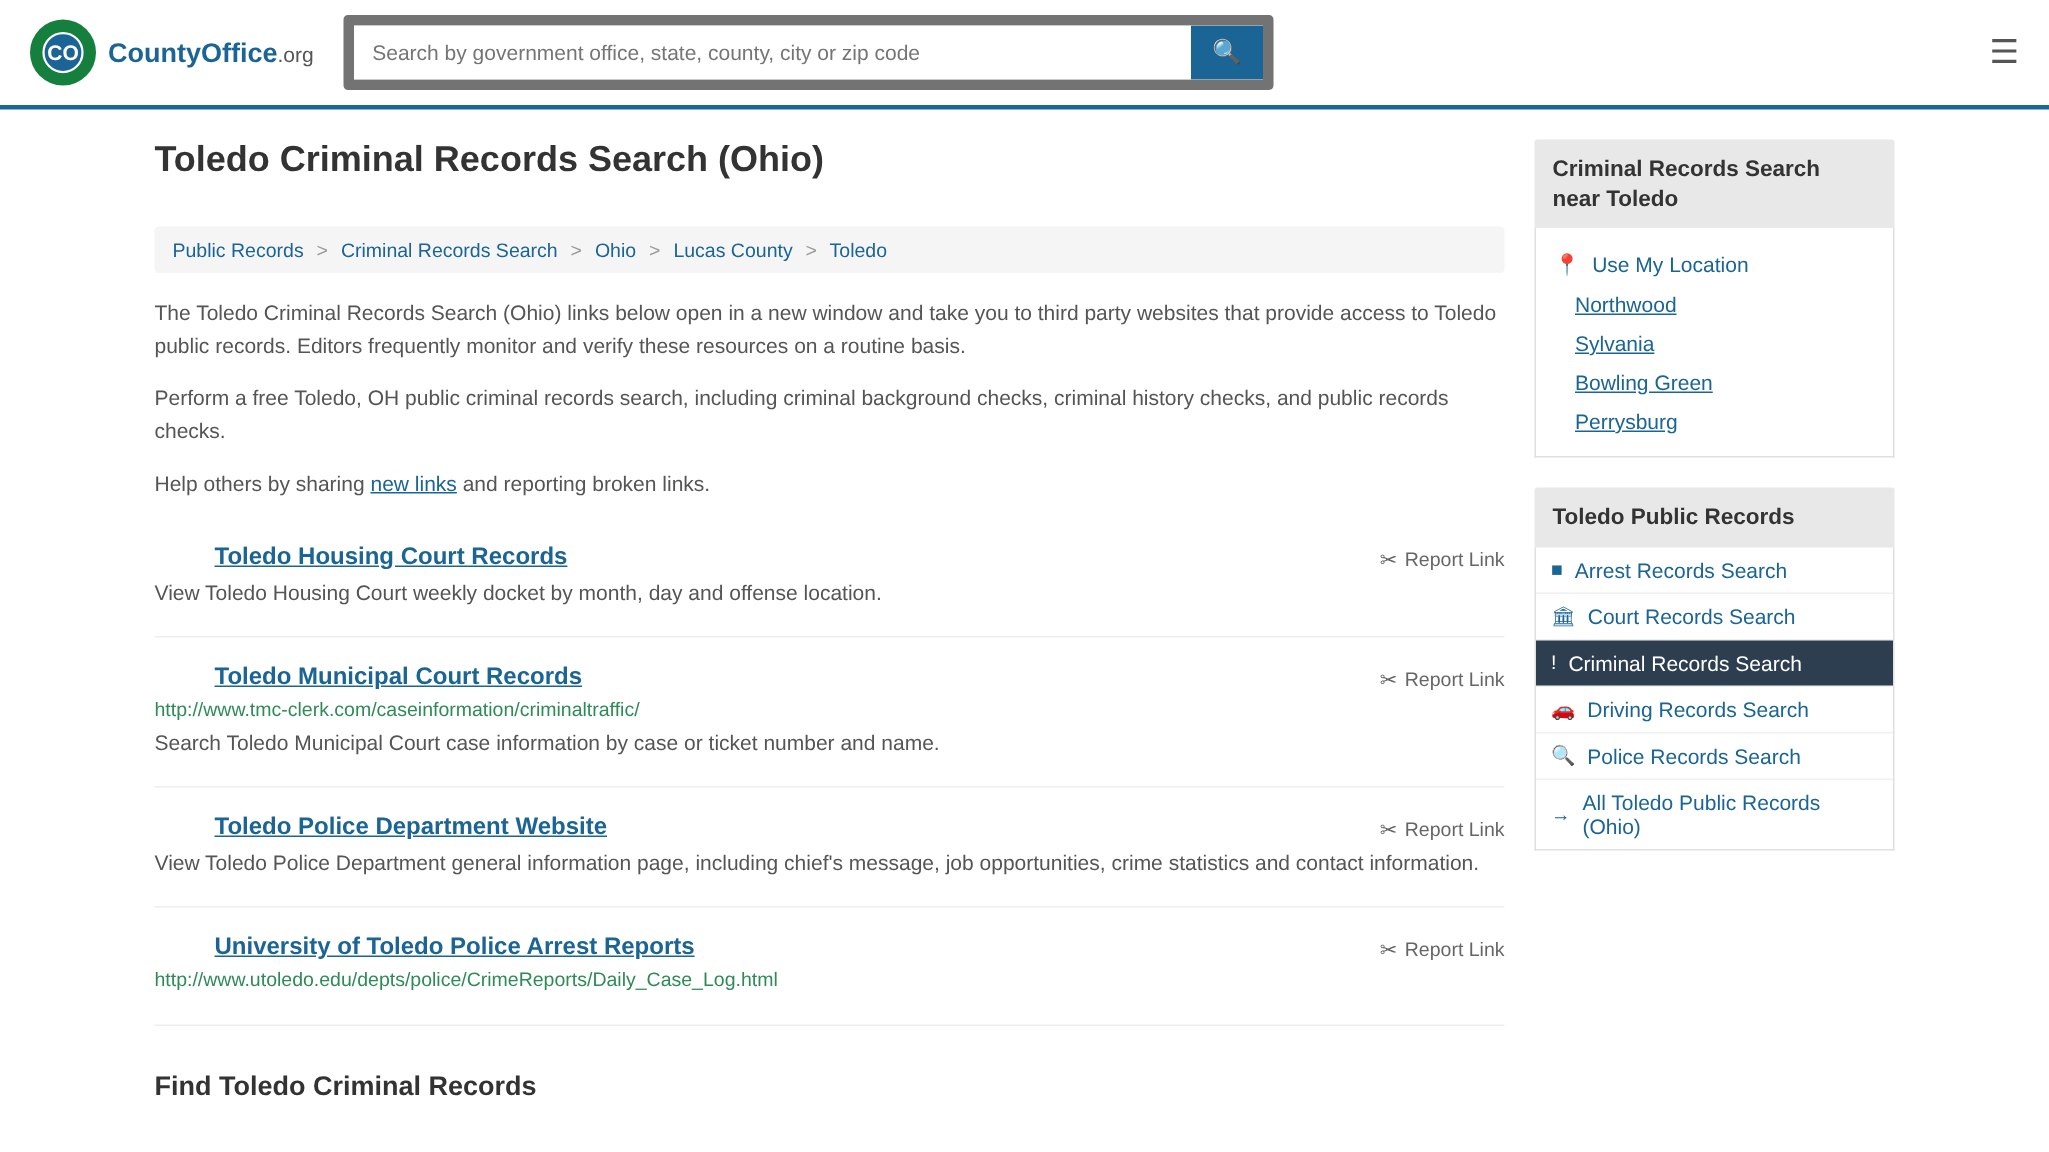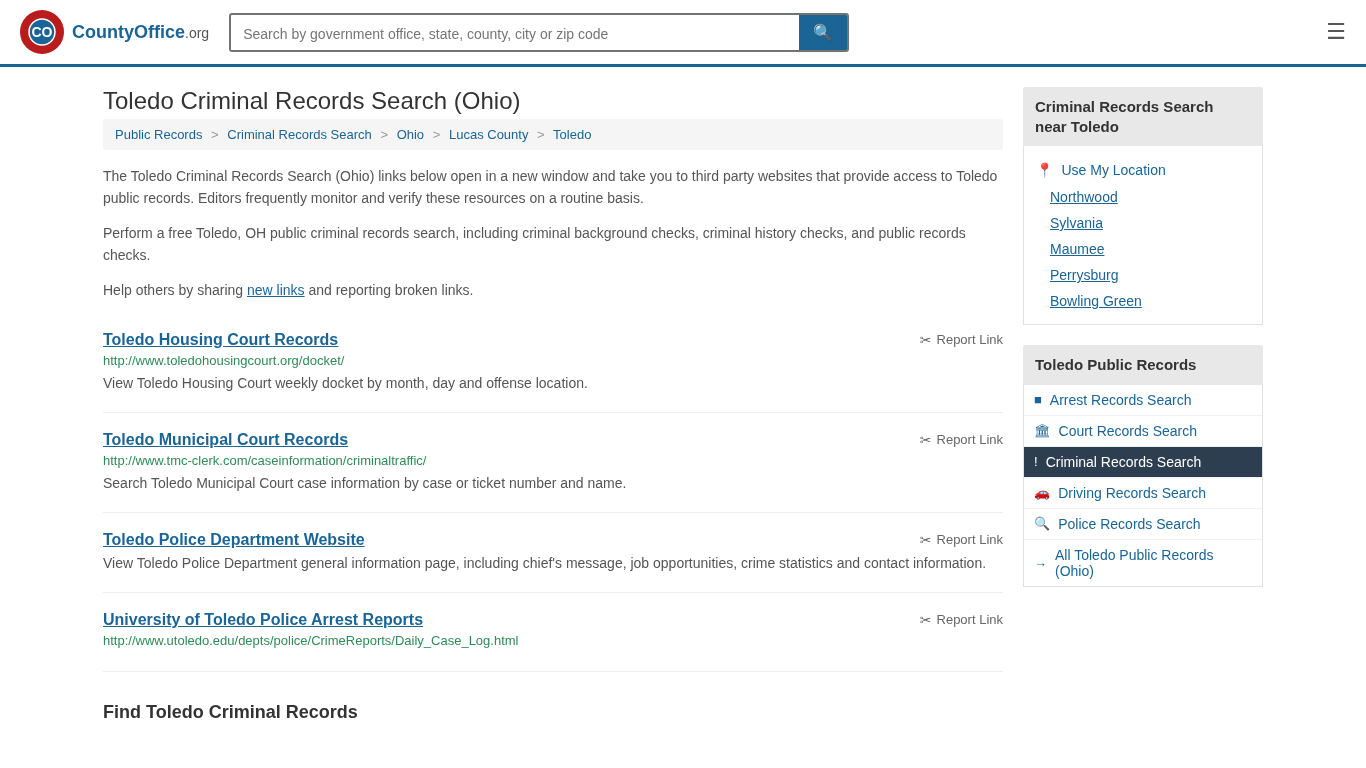--- a/index.html
+++ b/index.html
@@ -17,43 +17,42 @@
     .logo-area {
       display: flex;
       align-items: center;
       gap: 8px;
       flex-shrink: 0;
     }
     .logo-circle {
       width: 44px;
       height: 44px;
       border-radius: 50%;
-      background: #b91c1c;
+      background: #15803d;
       display: flex;
       align-items: center;
       justify-content: center;
       color: white;
       font-size: 20px;
     }
     .logo-text {
       font-size: 18px;
       font-weight: bold;
       color: #333;
     }
     .logo-text span {
       color: #1a6496;
     }
     .search-bar {
       flex: 1;
       max-width: 620px;
       display: flex;
-      border: 2px solid #737373;
+      border: 7px solid #737373;
       border-radius: 3px;
       overflow: hidden;
-      align-items: flex-end;
     }
     .search-bar input {
       flex: 1;
       padding: 8px 12px;
       border: none;
       outline: none;
       font-size: 14px;
       color: #999;
     }
     .search-bar button {
@@ -79,23 +78,23 @@
       display: flex;
       gap: 20px;
     }
 
     
     .content {
       flex: 1;
     }
     .page-title {
       font-size: 24px;
-      font-weight: normal;
+      font-weight: bold;
       color: #333;
-      margin-bottom: 4px;
+      margin-bottom: 30px;
     }
     .breadcrumb {
       background: #f5f5f5;
       padding: 8px 12px;
       border-radius: 3px;
       margin-bottom: 15px;
       font-size: 13px;
       color: #666;
     }
     .breadcrumb a {
@@ -117,22 +116,23 @@
     }
 
     
     .record-card {
       border-bottom: 1px solid #eee;
       padding: 18px 0;
     }
     .record-card-header {
       display: flex;
       justify-content: space-between;
-      align-items: center;
+      align-items: flex-end;
       margin-bottom: 4px;
+      margin-left: 40px;
     }
     .record-title {
       font-size: 16px;
       font-weight: bold;
       color: #1a6496;
       text-decoration: underline;
       cursor: pointer;
     }
     .report-link {
       color: #666;
@@ -291,21 +291,20 @@
 
     <div id="records-container">
         <div class="record-card">
     <div class="record-card-header">
       <a class="record-title" href="#">Toledo Housing Court Records</a>
       <div class="report-link">
         <span class="report-link-icon">✂</span>
         <span>Report Link</span>
       </div>
     </div>
-    <div class="record-url">http://www.toledohousingcourt.org/docket/</div>
     <div class="record-desc">View Toledo Housing Court weekly docket by month, day and offense location.</div>
   </div>
         <div class="record-card">
     <div class="record-card-header">
       <a class="record-title" href="#">Toledo Municipal Court Records</a>
       <div class="report-link">
         <span class="report-link-icon">✂</span>
         <span>Report Link</span>
       </div>
     </div>
@@ -343,23 +342,22 @@
     <div class="sidebar-section">
       <div class="sidebar-title">Criminal Records Search<br>near Toledo</div>
       <div class="sidebar-body">
         <div class="location-item">
           <span class="loc-icon">📍</span>
           <span>Use My Location</span>
         </div>
         <div id="nearby-cities-container">
             <a class="nearby-link" href="#">Northwood</a>
             <a class="nearby-link" href="#">Sylvania</a>
-            <a class="nearby-link" href="#">Maumee</a>
+            <a class="nearby-link" href="#">Bowling Green</a>
             <a class="nearby-link" href="#">Perrysburg</a>
-            <a class="nearby-link" href="#">Bowling Green</a>
           </div>
       </div>
     </div>
 
     <div class="sidebar-section">
       <div class="sidebar-title">Toledo Public Records</div>
       <div class="sidebar-nav-body" id="nav-items-container">
           <div class="sidebar-nav-item">
     <span class="nav-icon">■</span>
     <a href="#">Arrest Records Search</a>

